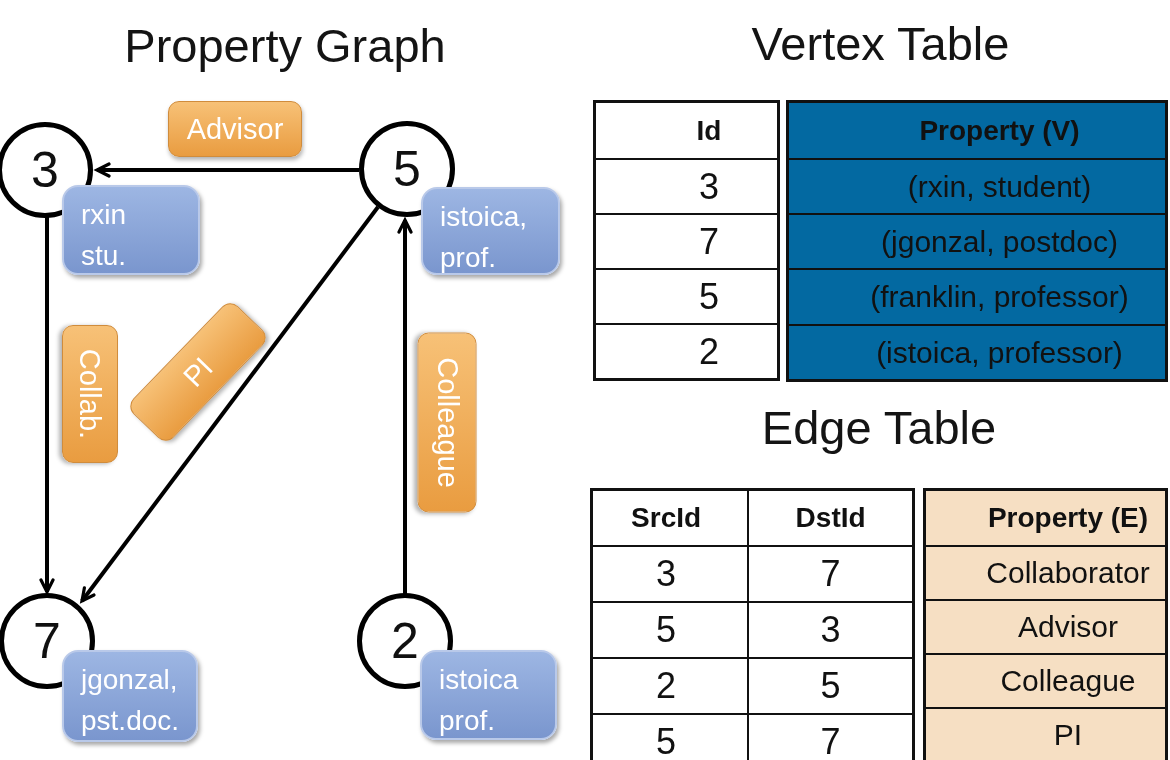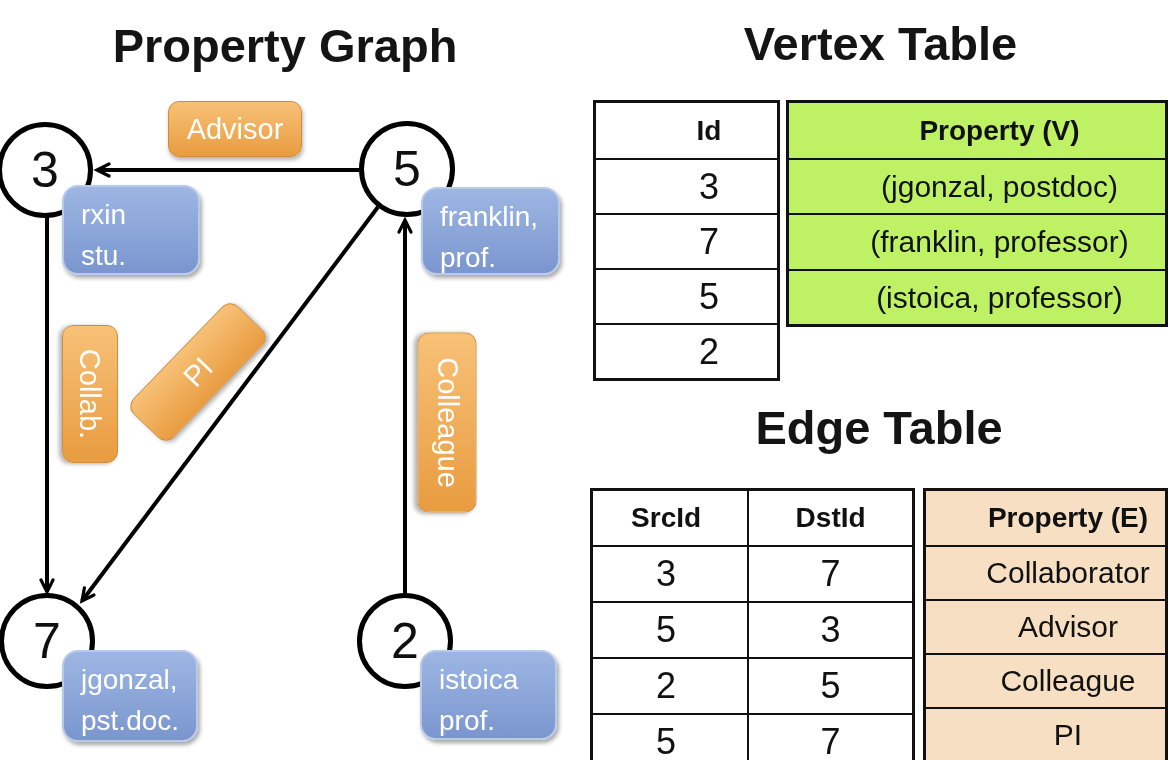--- a/index.html
+++ b/index.html
@@ -2,21 +2,21 @@
 <html><head>
 <meta charset="utf-8">
 <style>
   html,body{margin:0;padding:0;background:#fff;}
   #stage{
     position:relative;width:1170px;height:760px;overflow:hidden;background:#fff;
     font-family:"Liberation Sans",sans-serif;color:#111;
   }
   
   .big-title{
-    position:absolute;text-align:center;font-size:47px;font-weight:700;
+    position:absolute;text-align:center;font-size:47px;font-weight:400;
     color:#141414;letter-spacing:0px;white-space:nowrap;
   }
   
   .node{
     position:absolute;width:96px;height:96px;box-sizing:border-box;
     border:5px solid #000;border-radius:50%;background:#fff;
     display:flex;align-items:center;justify-content:center;
   }
   .node-num{font-size:50px;font-weight:400;color:#101010;}
   
@@ -44,21 +44,21 @@
   .tcol{position:absolute;box-sizing:border-box;border:3px solid #111;background:#fff;}
   .cell{
     box-sizing:border-box;display:flex;align-items:center;justify-content:center;
     border-top:2.5px solid #111;
     padding-left:45px;
   }
   .cell:first-child{border-top:none;}
   .hdr{font-weight:700;font-size:28px;}
   .numcell{font-size:36px;}
   .propcell{font-size:30px;white-space:nowrap;}
-  .bluefill{background:#bef264;}
+  .bluefill{background:#0369a1;}
   .peachfill{background:#f6dfc3;}
   .row2{display:flex;border-top:2.5px solid #111;gap:8px;}
   .row2:first-child{border-top:none;}
   .row2 .c{
     box-sizing:border-box;display:flex;align-items:center;justify-content:center;
   }
   .row2 .c.right{border-left:2.5px solid #111;}
 </style>
 </head>
 <body>
@@ -92,21 +92,21 @@
   </div>
   <div class="node" style="left:357px;top:593px">
     <span class="node-num">2</span>
   </div>
 
   <div class="vbox" style="left:62px;top:185px;width:138px;height:90px">
     <div class="vline">rxin</div>
     <div class="vline">stu.</div>
   </div>
   <div class="vbox" style="left:421px;top:187px;width:139px;height:88px">
-    <div class="vline">franklin,</div>
+    <div class="vline">istoica,</div>
     <div class="vline">prof.</div>
   </div>
   <div class="vbox" style="left:62px;top:650px;width:136px;height:92px">
     <div class="vline">jgonzal,</div>
     <div class="vline">pst.doc.</div>
   </div>
   <div class="vbox" style="left:420px;top:650px;width:137px;height:90px">
     <div class="vline">istoica</div>
     <div class="vline">prof.</div>
   </div>
@@ -118,20 +118,21 @@
 
   <div class="tcol" style="left:593px;top:100px;width:187px">
     <div class="cell hdr" style="height:55px">Id</div>
     <div class="cell numcell" style="height:55px">3</div>
     <div class="cell numcell" style="height:55px">7</div>
     <div class="cell numcell" style="height:55px">5</div>
     <div class="cell numcell" style="height:55px">2</div>
   </div>
   <div class="tcol" style="left:786px;top:100px;width:382px">
     <div class="cell hdr bluefill" style="height:55px">Property (V)</div>
+    <div class="cell propcell bluefill" style="height:55px">(rxin, student)</div>
     <div class="cell propcell bluefill" style="height:55px">(jgonzal, postdoc)</div>
     <div class="cell propcell bluefill" style="height:56px">(franklin, professor)</div>
     <div class="cell propcell bluefill" style="height:55px">(istoica, professor)</div>
   </div>
 
   <div class="tcol" style="left:590px;top:488px;width:325px">
     <div class="row2" style="height:54px">
       <div class="c hdr" style="width:150px">SrcId</div>
       <div class="c hdr right" style="width:169px">DstId</div>
     </div>

